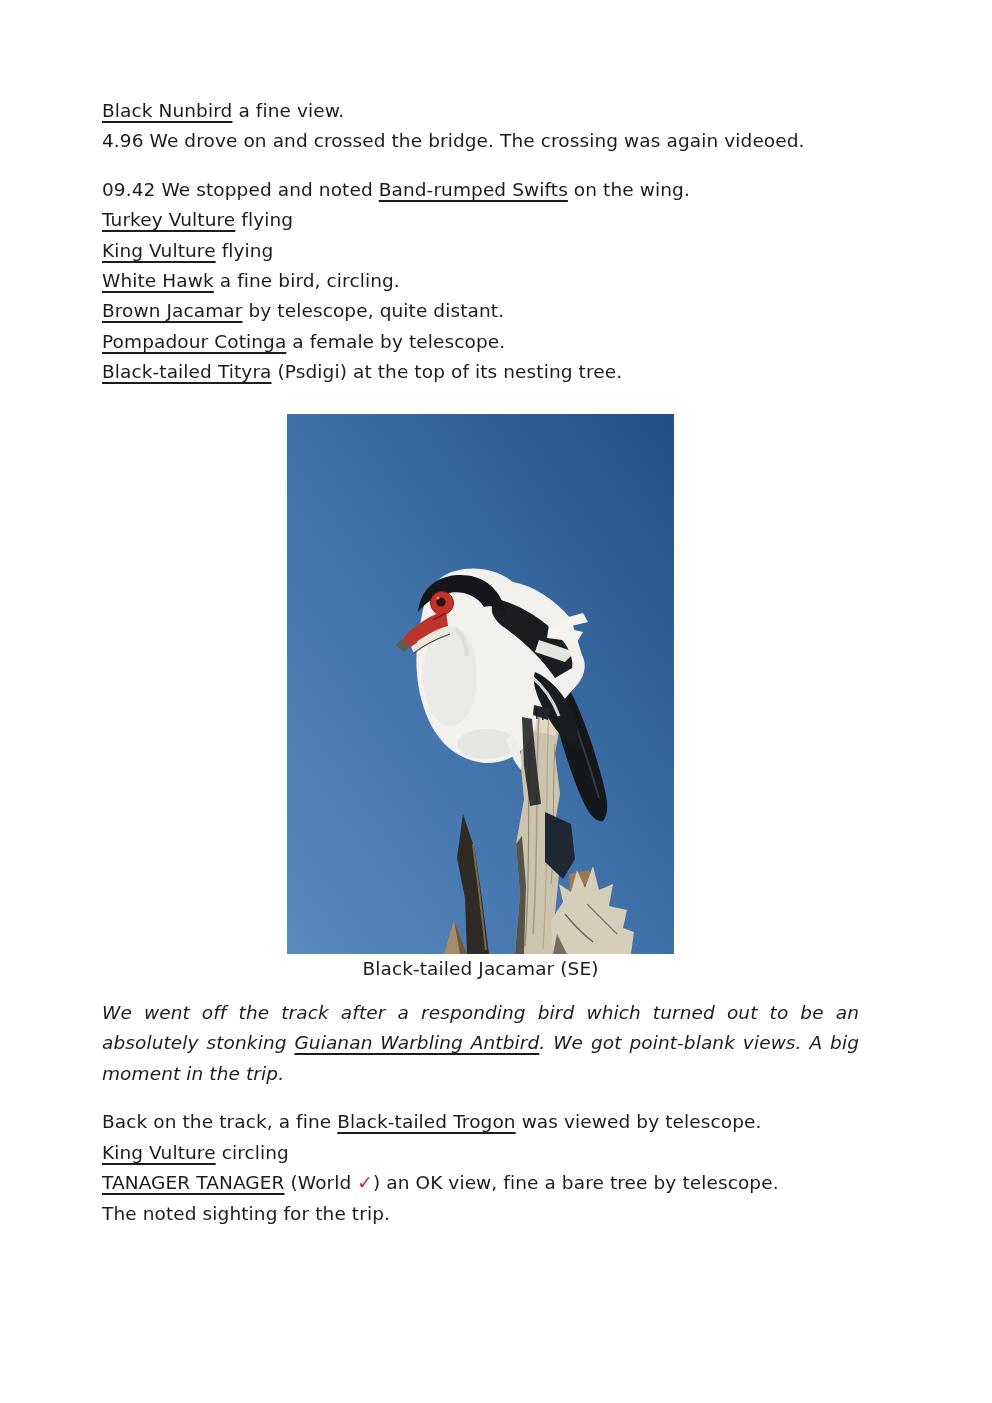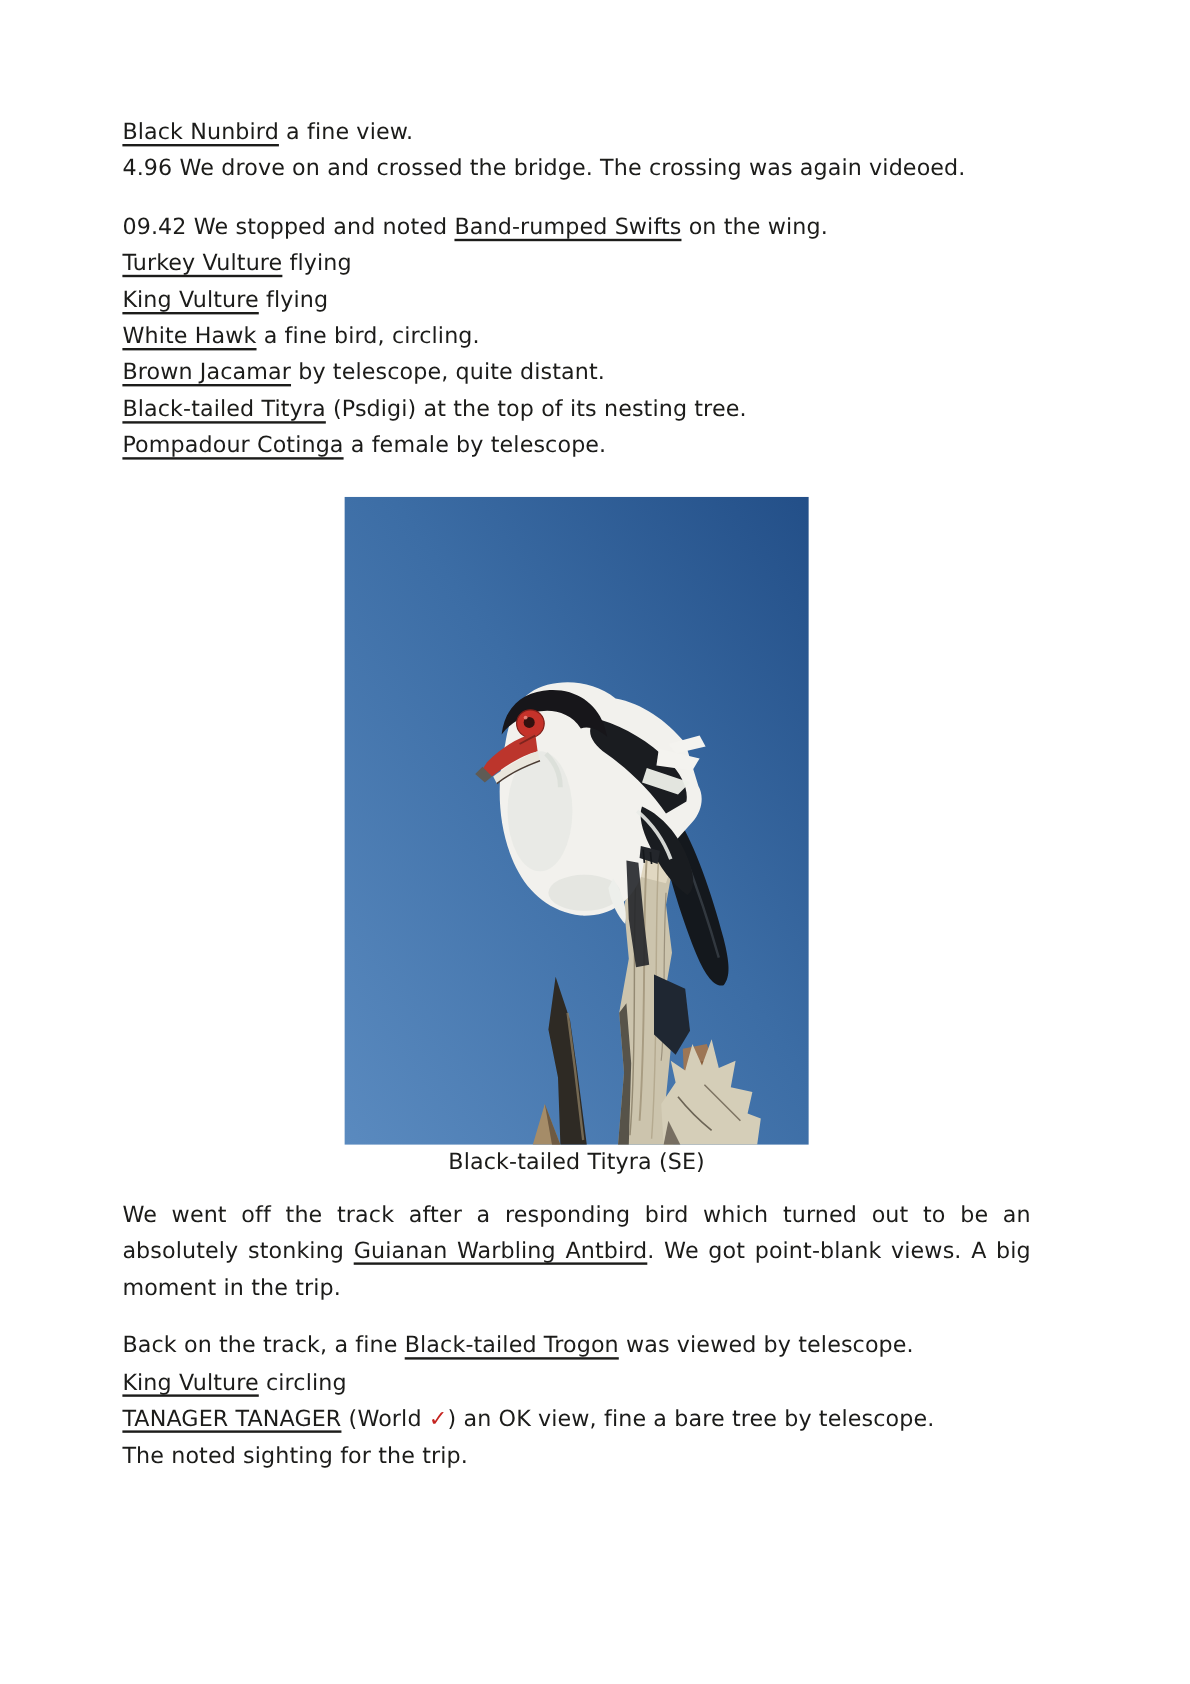--- a/index.html
+++ b/index.html
@@ -38,21 +38,21 @@
   }
   .spacer-line   { height: 18px; }
   .spacer-photo  { height: 26px; }
   .spacer-after-caption { height: 14px; }
   .figure {
     width: 387px;
     margin: 0 auto;
   }
   .figure svg { display: block; }
   .caption { text-align: center; }
-  .justify { text-align: justify; }
+  .justify { text-align: justify; font-style: italic; }
 </style>
 </head>
 <body>
 
 <main class="doc">
 
   <p><span class="u">Black Nunbird</span><span> a fine view.</span></p>
 
   <p>4.96 We drove on and crossed the bridge. The crossing was again videoed.</p>
 
@@ -61,23 +61,23 @@
   <p><span>09.42 We stopped and noted </span><span class="u">Band-rumped Swifts</span><span> on the wing.</span></p>
 
   <p><span class="u">Turkey Vulture</span><span> flying</span></p>
 
   <p><span class="u">King Vulture</span><span> flying</span></p>
 
   <p><span class="u">White Hawk</span><span> a fine bird, circling.</span></p>
 
   <p><span class="u">Brown Jacamar</span><span> by telescope, quite distant.</span></p>
 
+  <p><span class="u">Pompadour Cotinga</span><span> a female by telescope.</span></p>
+
   <p><span class="u">Black-tailed Tityra</span><span> (Psdigi) at the top of its nesting tree.</span></p>
-
-  <p><span class="u">Pompadour Cotinga</span><span> a female by telescope.</span></p>
 
   <div class="spacer-photo"></div>
 
   <figure class="figure" role="img" style="margin:0 auto;" aria-label="Black-tailed Tityra perched atop a dead tree stump against a blue sky">
     <svg width="387" height="540" viewBox="0 0 387 540" xmlns="http://www.w3.org/2000/svg">
       <defs>
         <linearGradient id="sky" x1="0%" y1="100%" x2="100%" y2="0%">
           <stop offset="0%" stop-color="#5a8abf"></stop>
           <stop offset="55%" stop-color="#3c6da5"></stop>
           <stop offset="100%" stop-color="#234f88"></stop>
@@ -160,21 +160,21 @@
         <path d="M127,239 C137,231 152,224 163,220" stroke="#4a3b33" stroke-width="1.2" fill="none"></path>
         <path d="M115,225 L109,231 L117,238 L123,233 Z" fill="#5f5b55"></path>
 
         <path d="M247,291 L263,295 L261,306 L246,301 Z" fill="#23262b"></path>
         <path d="M249,294 L250,305 M255,296 L256,306" stroke="#15181c" stroke-width="1.4"></path>
         <path d="M235,303 L245,305 L250,356 L254,390 L243,392 L237,352 Z" fill="#23262a" opacity="0.9"></path>
       </g>
     </svg>
   </figure>
 
-  <p class="caption">Black-tailed Tityra (SE)</p>
+  <p class="caption">Black-tailed Jacamar (SE)</p>
 
   <div class="spacer-after-caption"></div>
 
   <p class="justify"><span>We went off the track after a responding bird which turned out to be an absolutely stonking </span><span class="u">Guianan Warbling Antbird</span><span>. We got point-blank views. A big moment in the trip.</span></p>
 
   <div class="spacer-line"></div>
 
   <p><span>Back on the track, a fine </span><span class="u">Black-tailed Trogon</span><span> was viewed by telescope.</span></p>
 
   <p><span class="u">King Vulture</span><span> circling</span></p>

